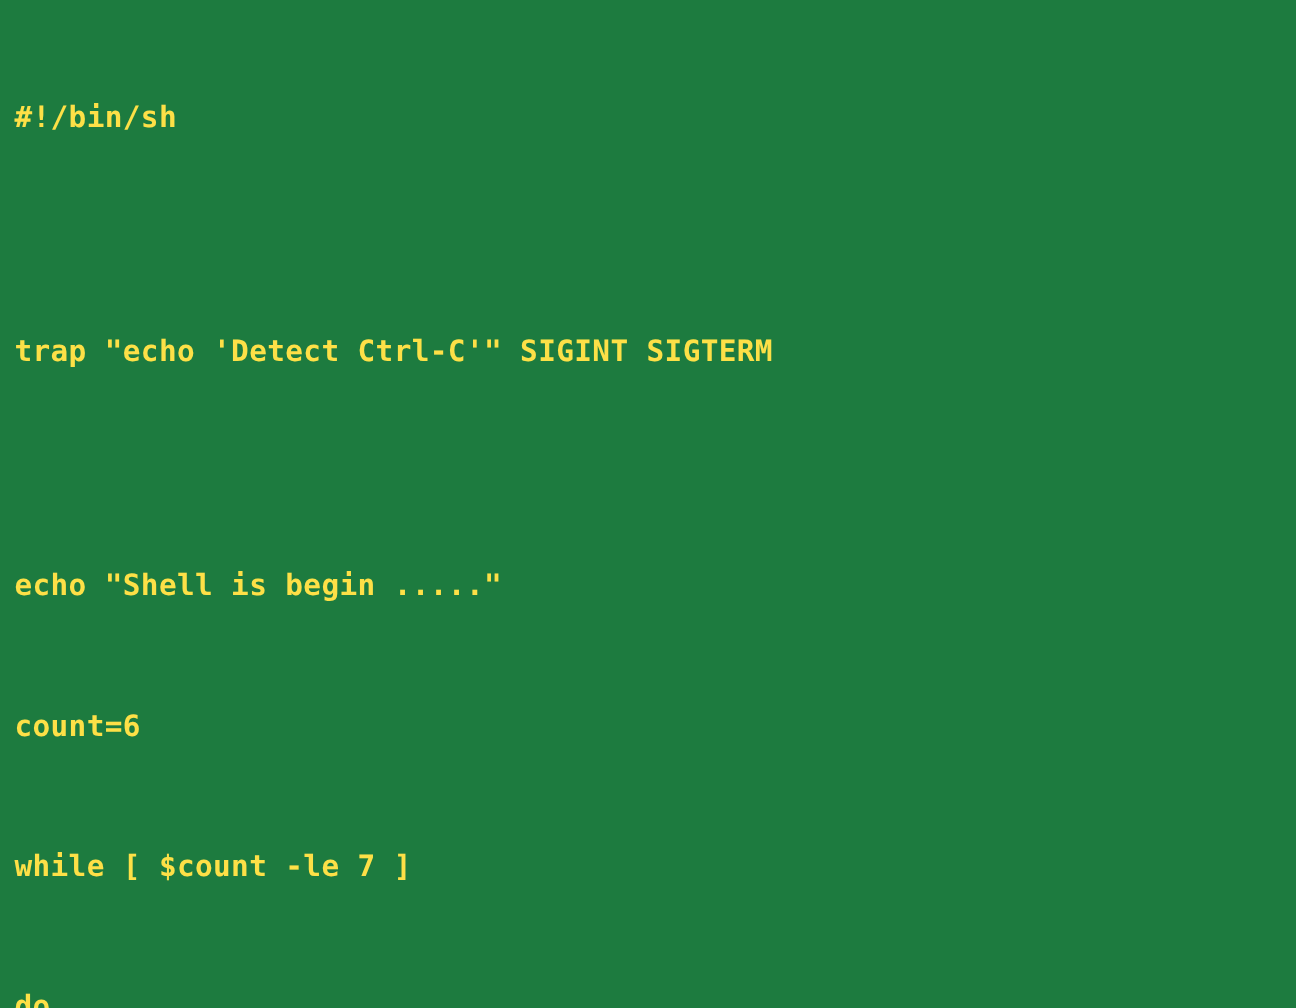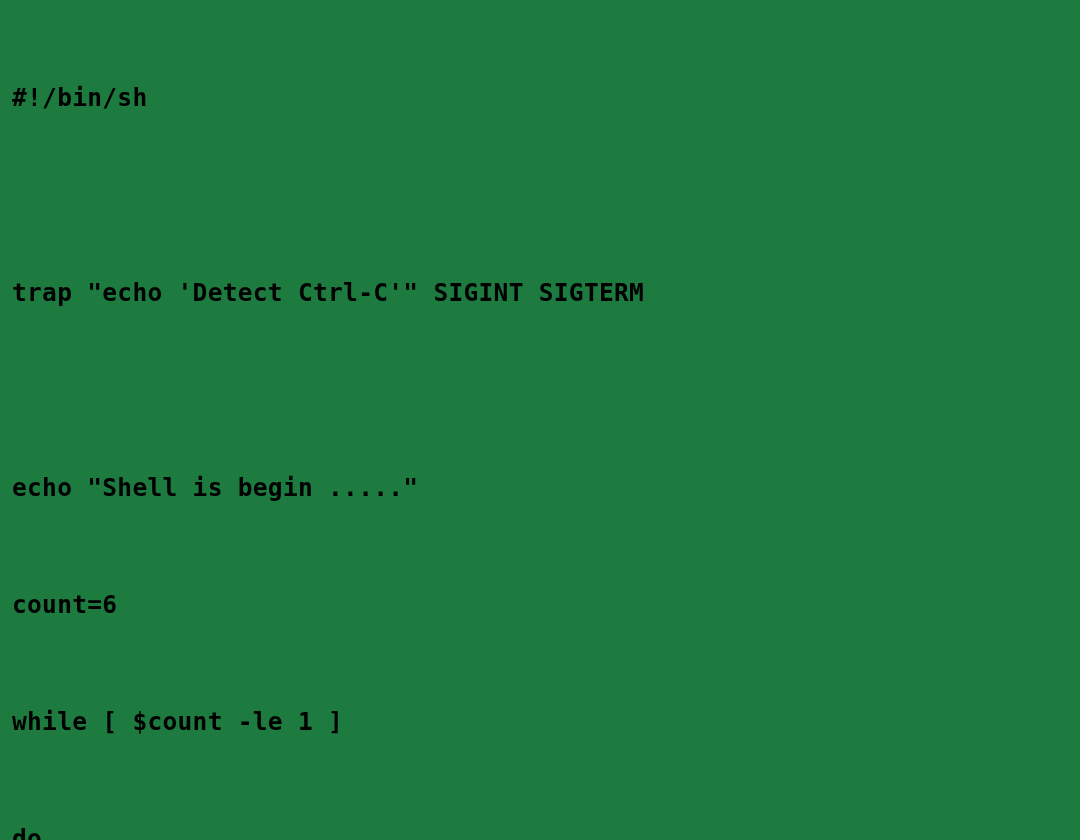--- a/index.html
+++ b/index.html
@@ -12,37 +12,37 @@
   }
   .terminal {
     box-sizing: border-box;
     width: 1080px;
     height: 840px;
     padding: 0px 12px 0 12px;
     font-family: "Menlo", "Consolas", "DejaVu Sans Mono", "Courier New", monospace;
     font-weight: 700;
     font-size: 24.5px;
     line-height: 39px;
-    color: #000000;
+    color: #fde047;
     white-space: pre;
     letter-spacing: 0.3px;
   }
   .line { display: block; }
 </style>
 </head>
 <body>
 
 <div class="terminal">
   <span class="line">#!/bin/sh</span>
   <span class="line"></span>
   <span class="line">trap "echo 'Detect Ctrl-C'" SIGINT SIGTERM</span>
   <span class="line"></span>
   <span class="line">echo "Shell is begin ....."</span>
   <span class="line">count=6</span>
-  <span class="line">while [ $count -le 1 ]</span>
+  <span class="line">while [ $count -le 7 ]</span>
   <span class="line">do</span>
   
   
   
   
   
   
   
   
   

